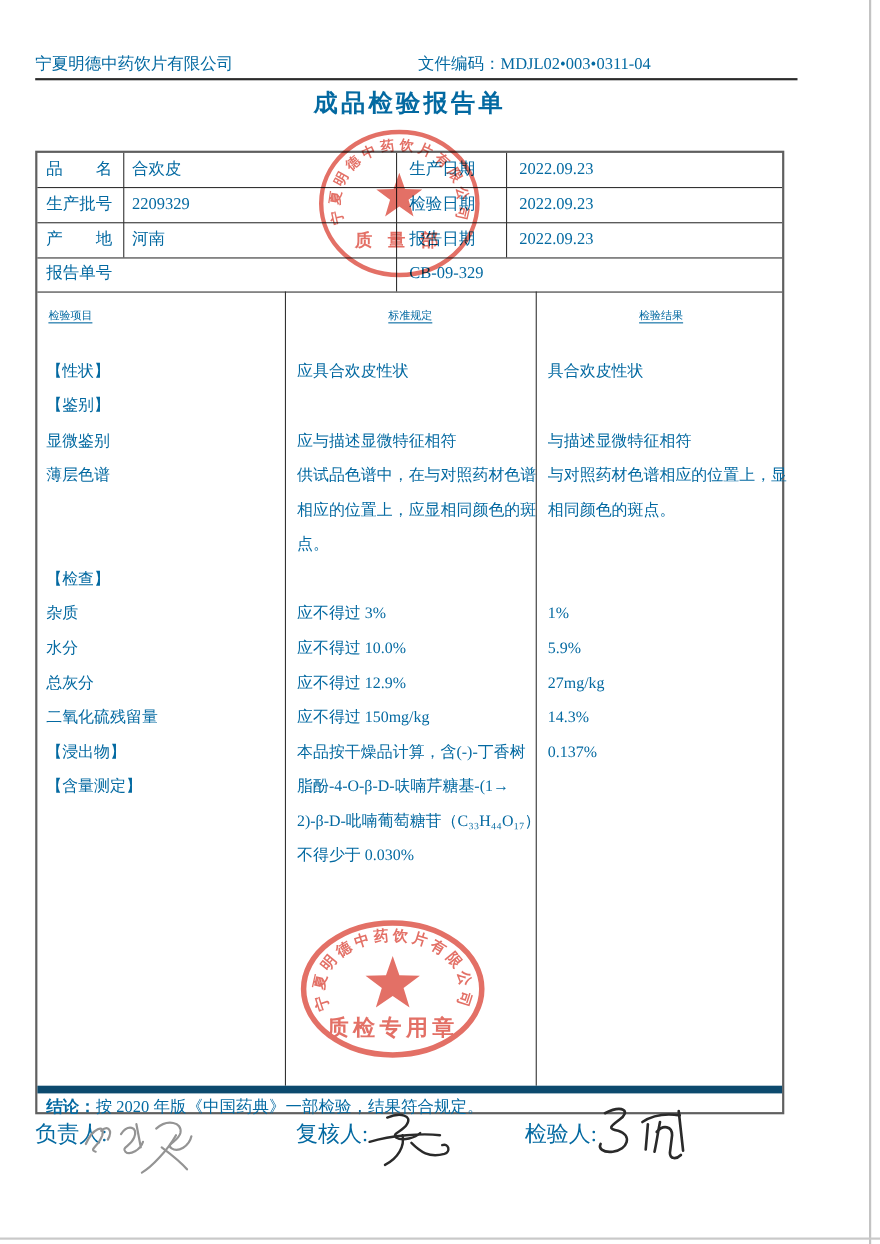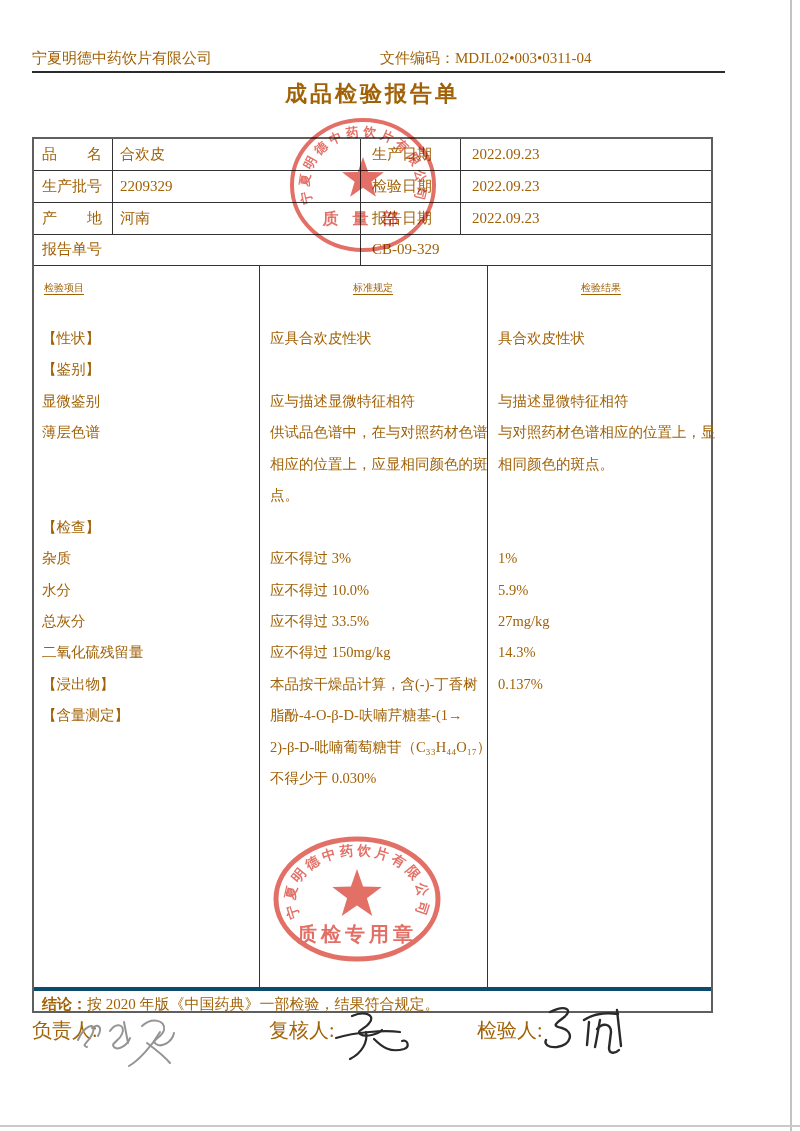--- a/index.html
+++ b/index.html
@@ -1,35 +1,35 @@
 <!DOCTYPE html>
 <html><head>
 <meta charset="utf-8">
 <style>
   html,body { margin:0; padding:0; background:#ffffff; }
   .doc {
     position:relative; width:800px; height:1131px; background:#ffffff;
     font-family:"Liberation Serif","DejaVu Serif",serif;
-    color:#a16207; overflow:hidden;
+    color:#0369a1; overflow:hidden;
   }
   .abs { position:absolute; }
   
   .hdr-left  { left:32px; top:49px; font-size:15px; }
   .hdr-right { left:380px; top:49px; width:345px; text-align:left; font-size:15px; }
   .hdr-rule  { left:32px; top:71px; width:693px; height:2px; background:#2b2b2b; }
   .title { left:32px; top:79px; width:681px; text-align:center; font-size:22px; font-weight:700; letter-spacing:3px; }
   
   .tbl { left:32px; top:137px; width:681px; height:876px; border:2px solid #5f5f5f; box-sizing:border-box; }
   .hline { position:absolute; left:0; width:100%; height:1px; background:#333333; }
   .vline { position:absolute; width:1px; background:#333333; }
   .cellt { position:absolute; font-size:15px; line-height:31px; white-space:nowrap; }
   .colhead { position:absolute; top:126px; height:46px; line-height:46px; font-size:10px; text-decoration:underline; text-underline-offset:3px; white-space:nowrap; }
   .bodycol { position:absolute; top:184px; }
   .bl { height:31.45px; line-height:31.45px; font-size:14.5px; white-space:nowrap; }
-  .concl { position:absolute; left:0; top:848px; width:100%; height:26px; border-top:4px solid #0c4a6e;
+  .concl { position:absolute; left:0; top:848px; width:100%; height:26px; border-top:7px solid #0c4a6e;
            line-height:26px; padding-left:8px; font-size:15px; box-sizing:border-box; white-space:nowrap; }
   .concl b { font-weight:700; }
   
   .sig-label { position:absolute; top:1017px; font-size:20px; }
   
   .stamp { position:absolute; mix-blend-mode:multiply; opacity:0.82; }
   
   .edge-r { left:790px; top:0; width:2px; height:1131px; background:#c3c3c3; }
   .edge-b { left:0; top:1125px; width:800px; height:2px; background:#c9c9c9; }
 </style>
@@ -100,21 +100,21 @@
     <div class="bodycol" style="left:226px; width:227px; padding-left:10px; box-sizing:border-box">
       <div class="bl">应具合欢皮性状</div>
       <div class="bl"></div>
       <div class="bl">应与描述显微特征相符</div>
       <div class="bl">供试品色谱中，在与对照药材色谱</div>
       <div class="bl">相应的位置上，应显相同颜色的斑</div>
       <div class="bl">点。</div>
       <div class="bl"></div>
       <div class="bl">应不得过 3%</div>
       <div class="bl">应不得过 10.0%</div>
-      <div class="bl">应不得过 33.5%</div>
+      <div class="bl">应不得过 12.9%</div>
       <div class="bl">应不得过 150mg/kg</div>
       <div class="bl">本品按干燥品计算，含(-)-丁香树</div>
       <div class="bl">脂酚-4-O-β-D-呋喃芹糖基-(1→</div>
       <div class="bl">2)-β-D-吡喃葡萄糖苷（C₃₃H₄₄O₁₇）</div>
       <div class="bl">不得少于 0.030%</div>
     </div>
 
     <div class="bodycol" style="left:454px; width:227px; padding-left:10px; box-sizing:border-box">
       <div class="bl">具合欢皮性状</div>
       <div class="bl"></div>

